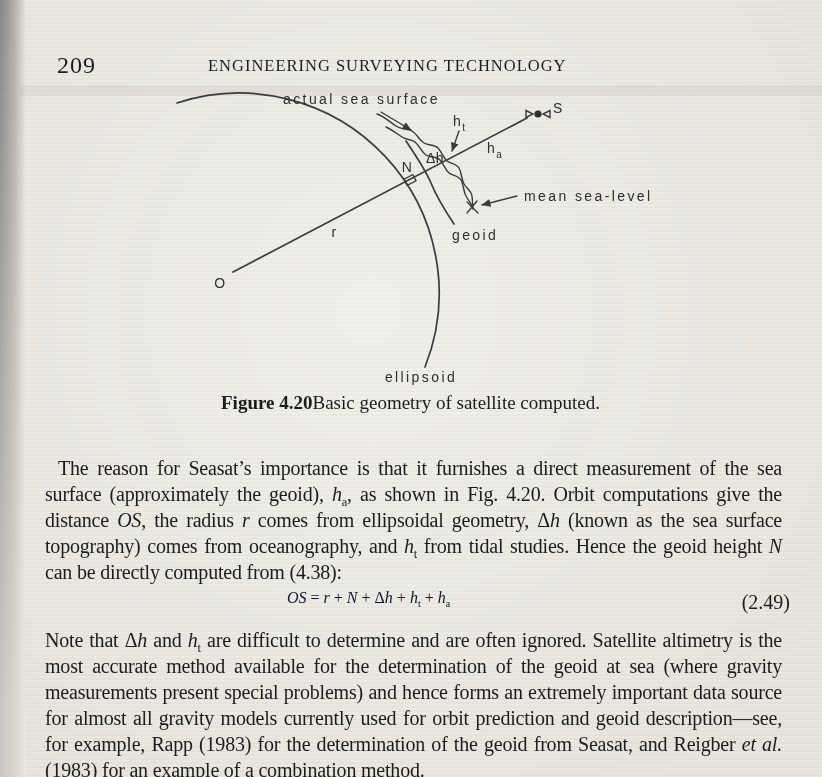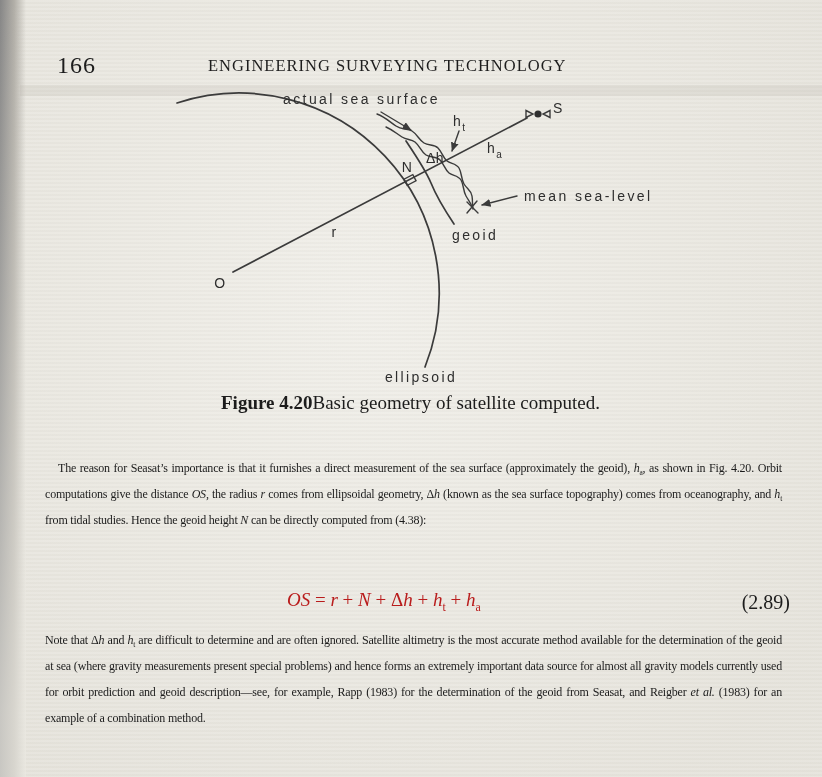--- a/index.html
+++ b/index.html
@@ -18,38 +18,38 @@
   .running-title{position:absolute;left:208px;top:56px;font-size:16.5px;letter-spacing:1px;
        color:#1d1d1d;white-space:nowrap;}
   svg.diagram{position:absolute;left:0;top:0;}
   .dln{fill:none;stroke:#3b3b3b;stroke-width:1.7;stroke-linecap:round;}
   .dln-thin{fill:none;stroke:#3b3b3b;stroke-width:1.4;stroke-linecap:round;}
   .dtext{font-family:"Liberation Sans", sans-serif;fill:#2e2e2e;font-size:14px;letter-spacing:2.4px;}
   .dtext-sm{font-family:"Liberation Sans", sans-serif;fill:#2e2e2e;font-size:14px;letter-spacing:.5px;}
   .dsub{font-size:10px;letter-spacing:0;}
   .caption{position:absolute;left:221px;top:392px;font-size:19px;color:#1c1c1c;white-space:nowrap;}
   .cap-label{font-weight:bold;}
-  .para{position:absolute;left:45px;width:737px;font-size:12px;line-height:26px;
+  .para{position:absolute;left:45px;width:737px;font-size:20px;line-height:26px;
         letter-spacing:-0.2px;color:#1c1c1c;text-align:justify;}
   .p1{top:455px;text-indent:13px;}
   .p2{top:627px;}
   .eq-row{position:absolute;left:45px;top:589px;width:745px;height:30px;}
-  .eq{position:absolute;left:242px;top:0;font-size:19px;color:#b91c1c;white-space:nowrap;}
+  .eq{position:absolute;left:242px;top:0;font-size:16px;color:#0f172a;white-space:nowrap;}
   .eqno{position:absolute;right:0;top:2px;font-size:20px;color:#1c1c1c;}
   .it{font-style:italic;}
   sub{font-size:.62em;line-height:0;}
 </style>
 </head>
 <body>
 
 <div class="paper-texture"></div>
 <div class="edge-left"></div>
 <div class="scan-band"></div>
 
-<div class="pageno">166</div>
+<div class="pageno">209</div>
 <div class="running-title">ENGINEERING SURVEYING TECHNOLOGY</div>
 
 <svg class="diagram" width="822" height="400" viewBox="0 0 822 400" xmlns="http://www.w3.org/2000/svg">
   <defs>
     <marker id="arr" markerWidth="12" markerHeight="10" refX="8.5" refY="4" orient="auto" markerUnits="userSpaceOnUse">
       <path d="M0,0 L9,4 L0,8 Z" fill="#3b3b3b"></path>
     </marker>
   </defs>
 
   <path class="dln" d="M 177 103 A 200 200 0 0 1 425 367"></path>
@@ -88,16 +88,16 @@
 </svg>
 
 <div class="caption">
   <span class="cap-label">Figure 4.20</span><span>Basic geometry of satellite computed.</span>
 </div>
 
 <div class="para p1"><span>The reason for Seasat’s importance is that it furnishes a direct measurement of the sea surface (approximately the geoid), </span><span class="it">h</span><sub>a</sub><span>, as shown in Fig. 4.20. Orbit computations give the distance </span><span class="it">OS</span><span>, the radius </span><span class="it">r</span><span> comes from ellipsoidal geometry, Δ</span><span class="it">h</span><span> (known as the sea surface topography) comes from oceanography, and </span><span class="it">h</span><sub>t</sub><span> from tidal studies. Hence the geoid height </span><span class="it">N</span><span> can be directly computed from (4.38):</span></div>
 
 <div class="eq-row">
   <span class="eq"><span class="it">OS</span><span> = </span><span class="it">r</span><span> + </span><span class="it">N</span><span> + Δ</span><span class="it">h</span><span> + </span><span class="it">h</span><sub>t</sub><span> + </span><span class="it">h</span><sub>a</sub></span>
-  <span class="eqno">(2.89)</span>
+  <span class="eqno">(2.49)</span>
 </div>
 
 <div class="para p2"><span>Note that Δ</span><span class="it">h</span><span> and </span><span class="it">h</span><sub>t</sub><span> are difficult to determine and are often ignored. Satellite altimetry is the most accurate method available for the determination of the geoid at sea (where gravity measurements present special problems) and hence forms an extremely important data source for almost all gravity models currently used for orbit prediction and geoid description—see, for example, Rapp (1983) for the determination of the geoid from Seasat, and Reigber </span><span class="it">et al.</span><span> (1983) for an example of a combination method.</span></div>
 
 </body></html>

